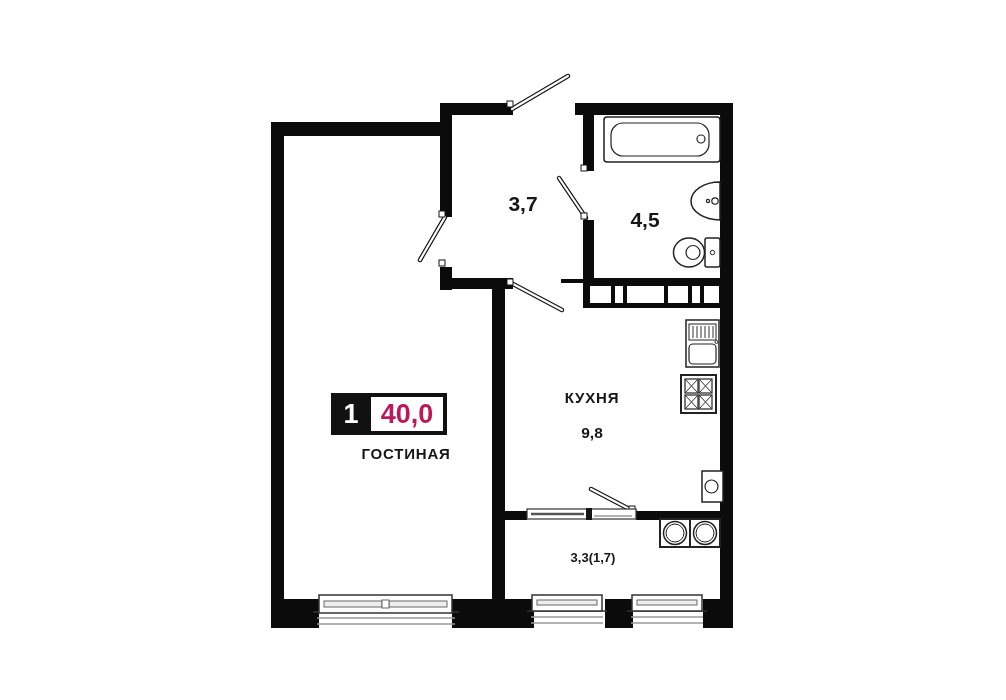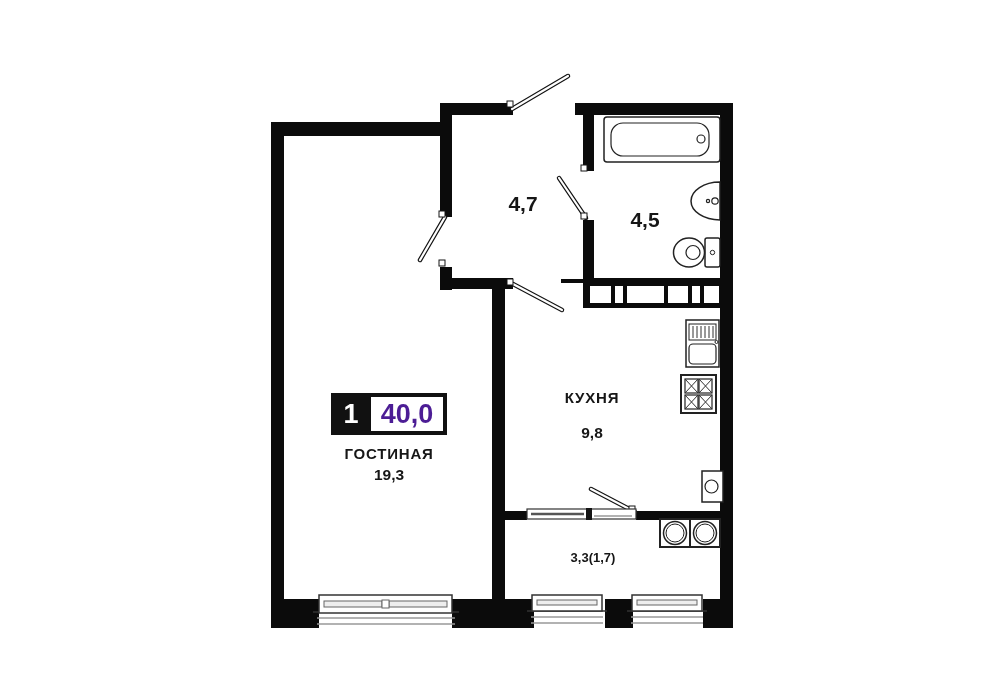--- a/index.html
+++ b/index.html
@@ -9,21 +9,21 @@
   .lbl{position:absolute;text-align:center;font-weight:bold;color:#161616;line-height:1.1;}
   .lbl-room{font-size:15px;letter-spacing:0.8px;}
   .lbl-area-sm{font-size:15.5px;}
   .lbl-area-lg{font-size:21px;}
   .lbl-area-md{font-size:13px;}
   .badge{position:absolute;left:331px;top:393px;width:116px;height:42px;background:#111;
          display:flex;align-items:stretch;}
   .badge .num{width:40px;display:flex;align-items:center;justify-content:center;
               color:#fff;font-size:27px;font-weight:bold;}
   .badge .total{flex:1;background:#fff;margin:4px 4px 4px 0;display:flex;align-items:center;
-                justify-content:center;color:#4c1d95;font-size:27px;font-weight:bold;}
+                justify-content:center;color:#be185d;font-size:27px;font-weight:bold;}
 </style>
 </head>
 <body>
 
 <div class="canvas">
 
   <svg width="1006" height="700" viewBox="0 0 1006 700">
 
     <g fill="#0b0b0b">
       <rect x="271" y="122" width="181" height="14"></rect>
@@ -186,24 +186,23 @@
       <circle cx="705" cy="533" r="11.5" stroke-width="1.5"></circle>
       <circle cx="705" cy="533" r="9" stroke-width="1"></circle>
     </g>
   </svg>
 
   <div class="badge">
     <div class="num">1</div>
     <div class="total">40,0</div>
   </div>
 
-  <div class="lbl lbl-room" style="left:299px;top:446px;width:180px;">ГОСТИНАЯ</div>
-  <div class="lbl lbl-area-sm" style="left:299px;top:466px;width:180px;">19,3</div>
+  <div class="lbl lbl-room" style="left:316px;top:446px;width:180px;">ГОСТИНАЯ</div>
 
   <div class="lbl lbl-room" style="left:502px;top:390px;width:180px;">КУХНЯ</div>
   <div class="lbl lbl-area-sm" style="left:502px;top:424px;width:180px;">9,8</div>
 
-  <div class="lbl lbl-area-lg" style="left:463px;top:192px;width:120px;">4,7</div>
+  <div class="lbl lbl-area-lg" style="left:463px;top:192px;width:120px;">3,7</div>
   <div class="lbl lbl-area-lg" style="left:585px;top:208px;width:120px;">4,5</div>
 
   <div class="lbl lbl-area-md" style="left:503px;top:551px;width:180px;">3,3(1,7)</div>
 
 </div>
 
 </body></html>

